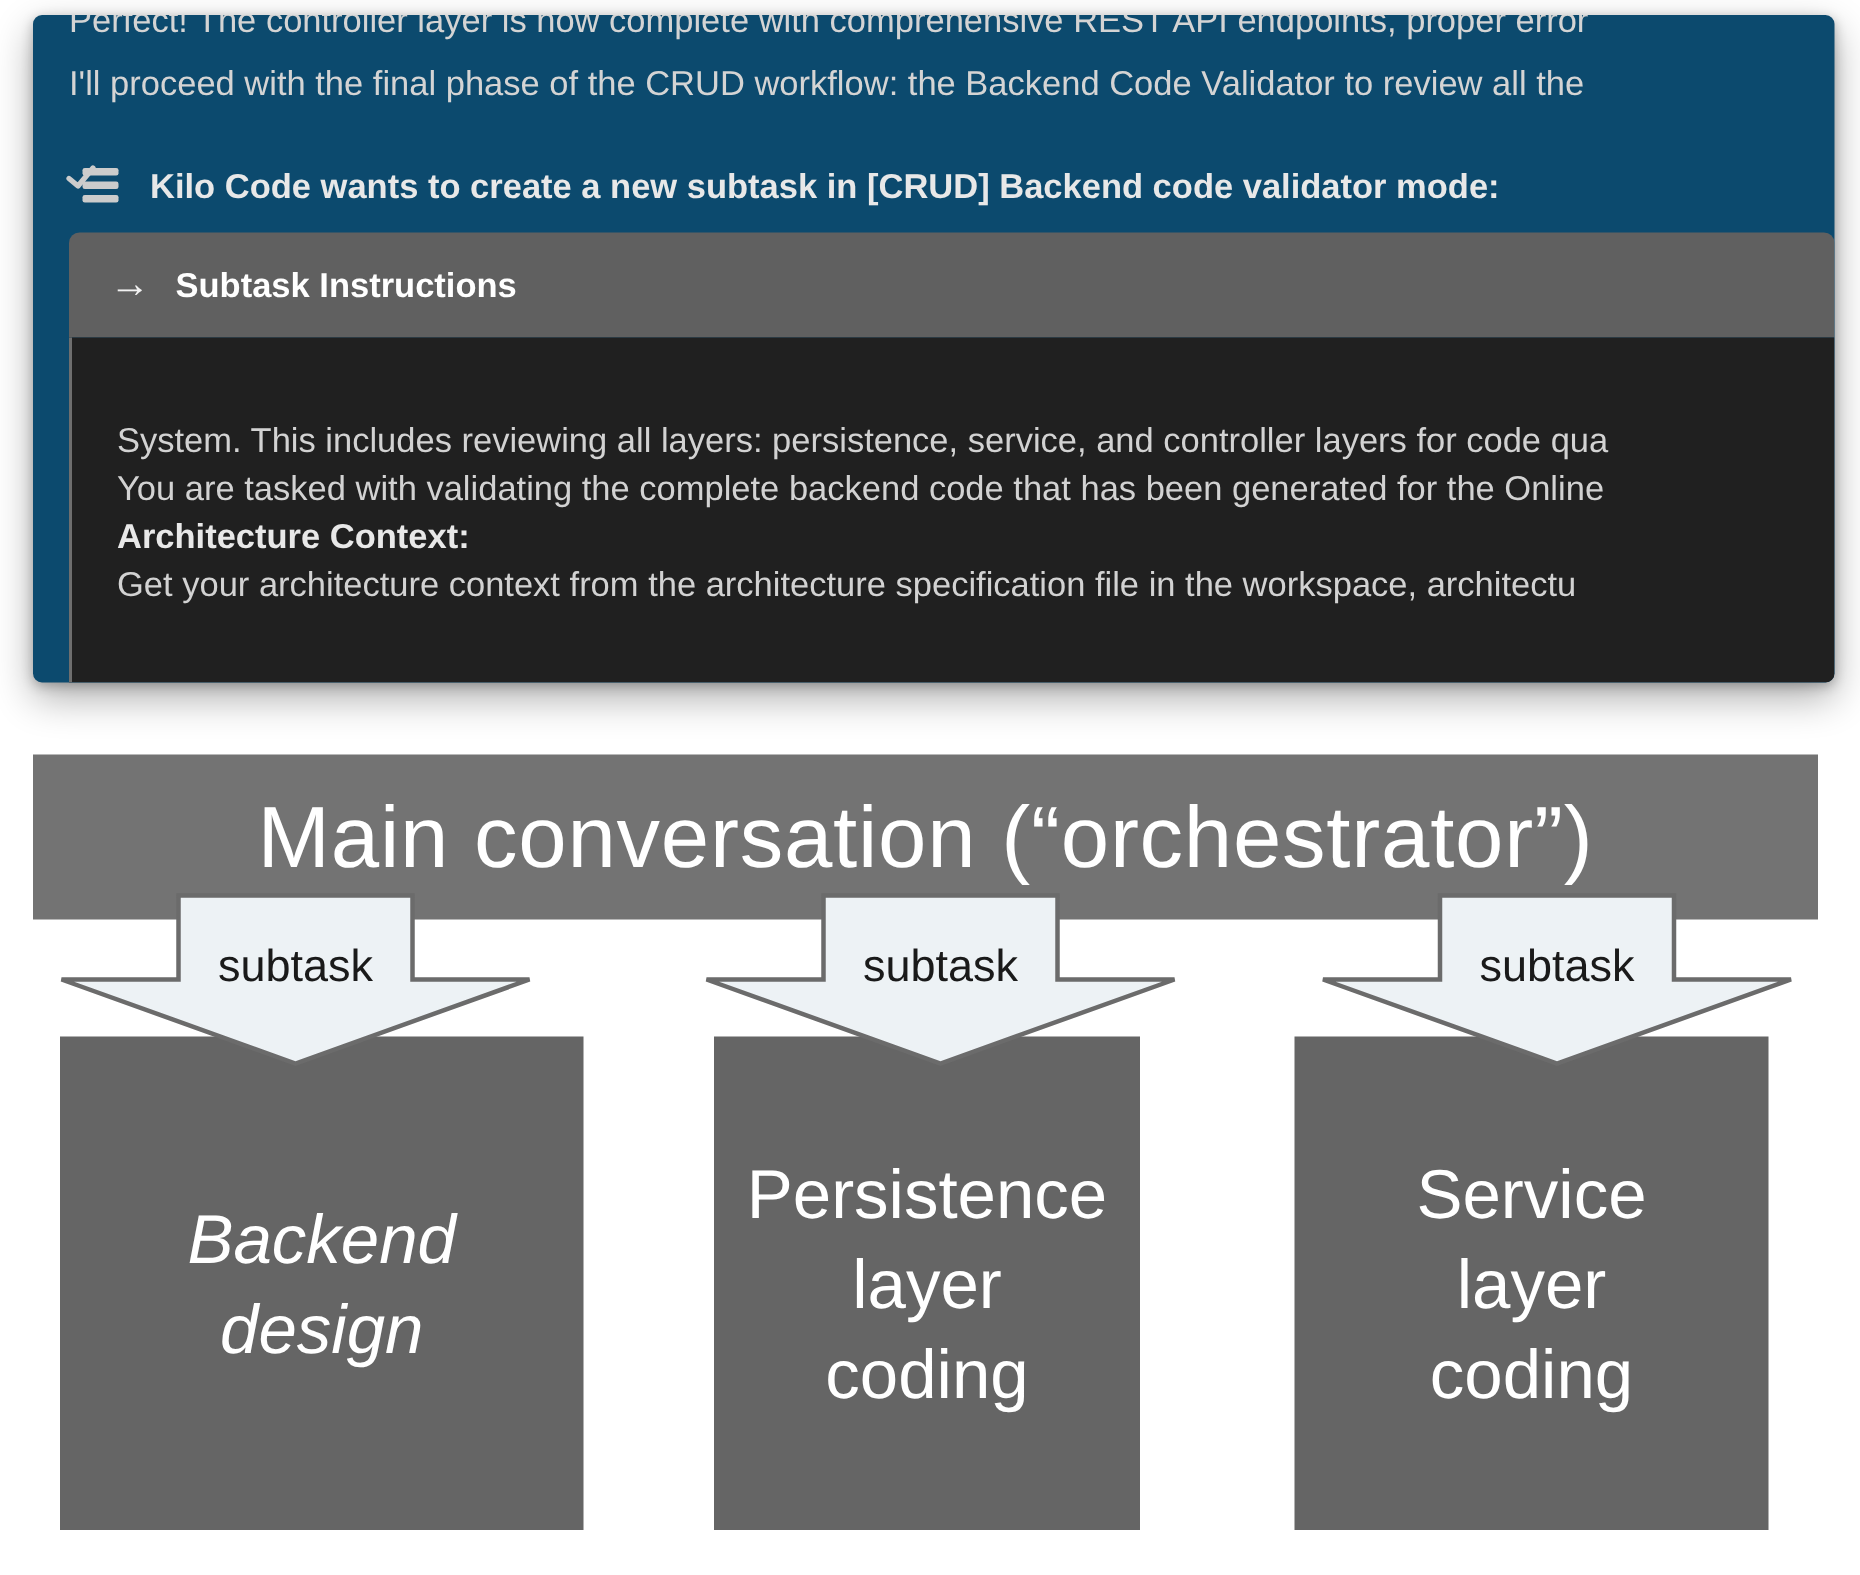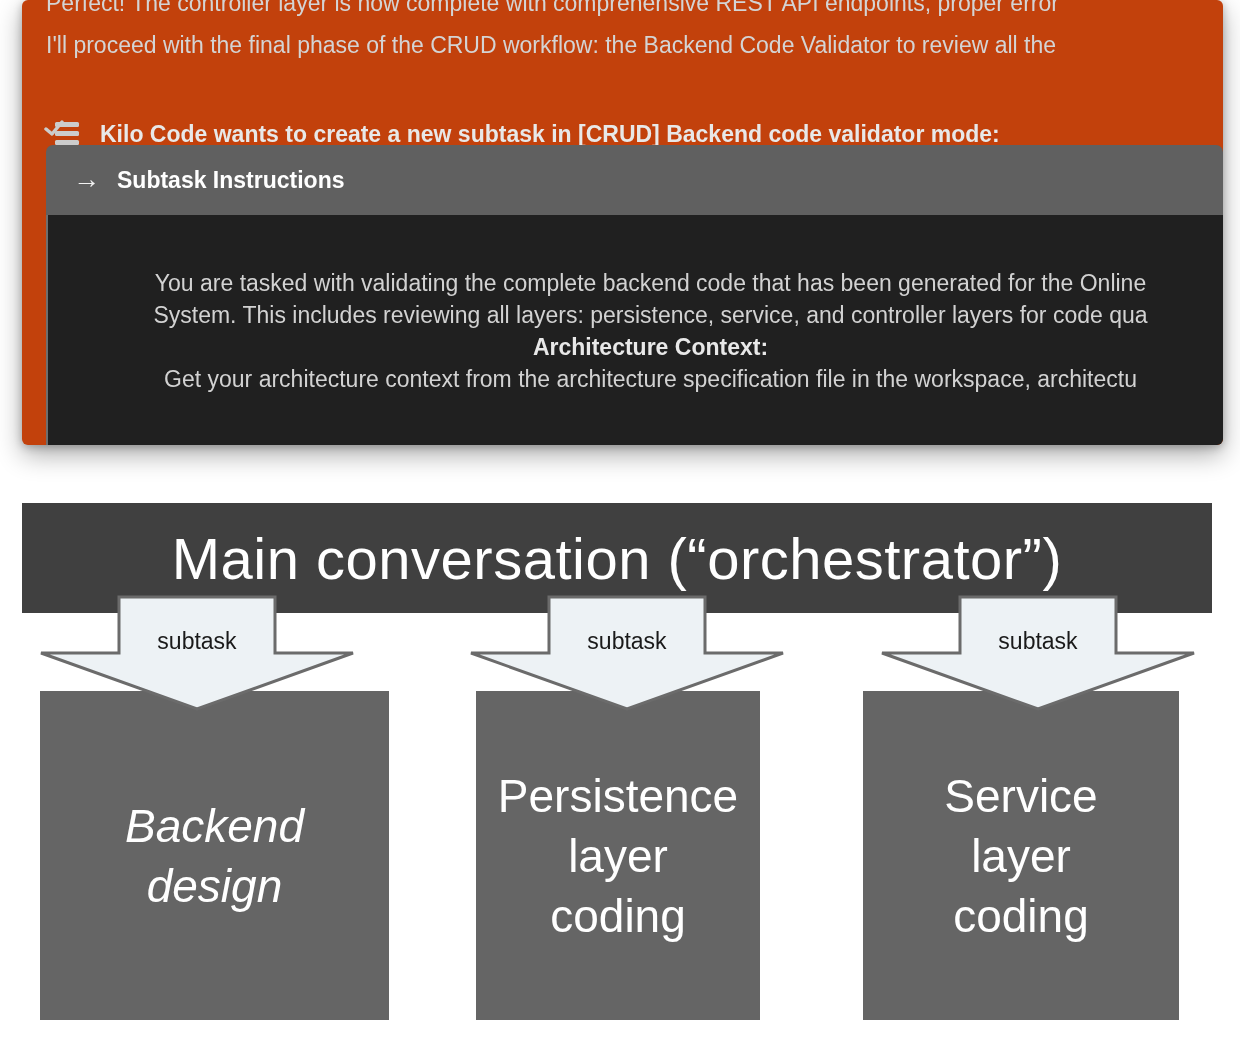--- a/index.html
+++ b/index.html
@@ -1,42 +1,40 @@
 <!DOCTYPE html>
 <html><head>
 <meta charset="utf-8">
 <style>
   * { margin: 0; padding: 0; box-sizing: border-box; }
   html, body { width: 1240px; height: 1050px; background: #ffffff; }
   body { position: relative; font-family: "Liberation Sans", sans-serif; overflow: hidden; }
 
   
   .chat-block {
-    position: absolute; left: 22px; top: 0;
+    position: absolute; left: 22px; top: 10px;
     width: 1201px; height: 445px;
-    background: #c2410c;
+    background: #0c4a6e;
     border-radius: 6px;
     overflow: hidden;
     box-shadow: 0 10px 26px rgba(0,0,0,0.32), 0 2px 8px rgba(0,0,0,0.25);
-    text-align: center;
   }
   .chat-line {
     position: absolute; left: 24px;
     white-space: nowrap;
     font-size: 23px; line-height: 30px;
     color: #d4d4d4;
   }
   .chat-line.l1 { top: -12px; }
   .chat-line.l2 { top: 30px; }
 
   .kilo-row {
     position: absolute; left: 22px; top: 99px;
     display: flex; align-items: center; gap: 18px;
     white-space: nowrap;
-    margin-top: 20px;
   }
   .kilo-row .prompt-text { font-size: 23px; font-weight: bold; color: #e8e8e8; }
   .checklist-icon-svg { display: block; }
 
   .subtask-panel {
     position: absolute; left: 24px; top: 145px; right: 0; bottom: 0;
   }
   .subtask-panel .panel-header {
     height: 70px;
     background: #606060;
@@ -59,21 +57,21 @@
   }
   .panel-body .section-heading {
     font-size: 23px; line-height: 32px; font-weight: bold; color: #e8e8e8;
     white-space: nowrap;
   }
 
   
   .banner {
     position: absolute; left: 22px; top: 503px;
     width: 1190px; height: 110px;
-    background: #404040;
+    background: #737373;
     display: flex; align-items: center; justify-content: center;
   }
   .banner .banner-text { color: #ffffff; font-size: 58px; font-weight: 400; letter-spacing: 0.5px; }
 
   .gray-box {
     position: absolute; top: 691px; height: 329px;
     background: #656565;
     display: flex; align-items: center; justify-content: center;
     z-index: 1;
   }
@@ -91,21 +89,21 @@
     z-index: 2;
   }
   .arrow-1 { left: 37px; }
   .arrow-2 { left: 467px; }
   .arrow-3 { left: 878px; }
 
   .arrow-label {
     position: absolute; top: 628px;
     width: 156px;
     text-align: center;
-    font-size: 23px; color: #1a1a1a;
+    font-size: 30px; color: #1a1a1a;
     z-index: 3;
   }
   .label-1 { left: 119px; }
   .label-2 { left: 549px; }
   .label-3 { left: 960px; }
 </style>
 </head>
 <body>
 
 <div class="chat-block">
@@ -124,22 +122,22 @@
     </span>
     <span class="prompt-text">Kilo Code wants to create a new subtask in [CRUD] Backend code validator mode:</span>
   </div>
 
   <div class="subtask-panel">
     <div class="panel-header">
       <span class="arrow-glyph">→</span>
       <span class="panel-title">Subtask Instructions</span>
     </div>
     <div class="panel-body">
+      <div class="body-line">System. This includes reviewing all layers: persistence, service, and controller layers for code qua</div>
       <div class="body-line">You are tasked with validating the complete backend code that has been generated for the Online</div>
-      <div class="body-line">System. This includes reviewing all layers: persistence, service, and controller layers for code qua</div>
       <div class="section-heading">Architecture Context:</div>
       <div class="body-line">Get your architecture context from the architecture specification file in the workspace, architectu</div>
     </div>
   </div>
 </div>
 
 <div class="banner">
   <span class="banner-text">Main conversation (“orchestrator”)</span>
 </div>
 

